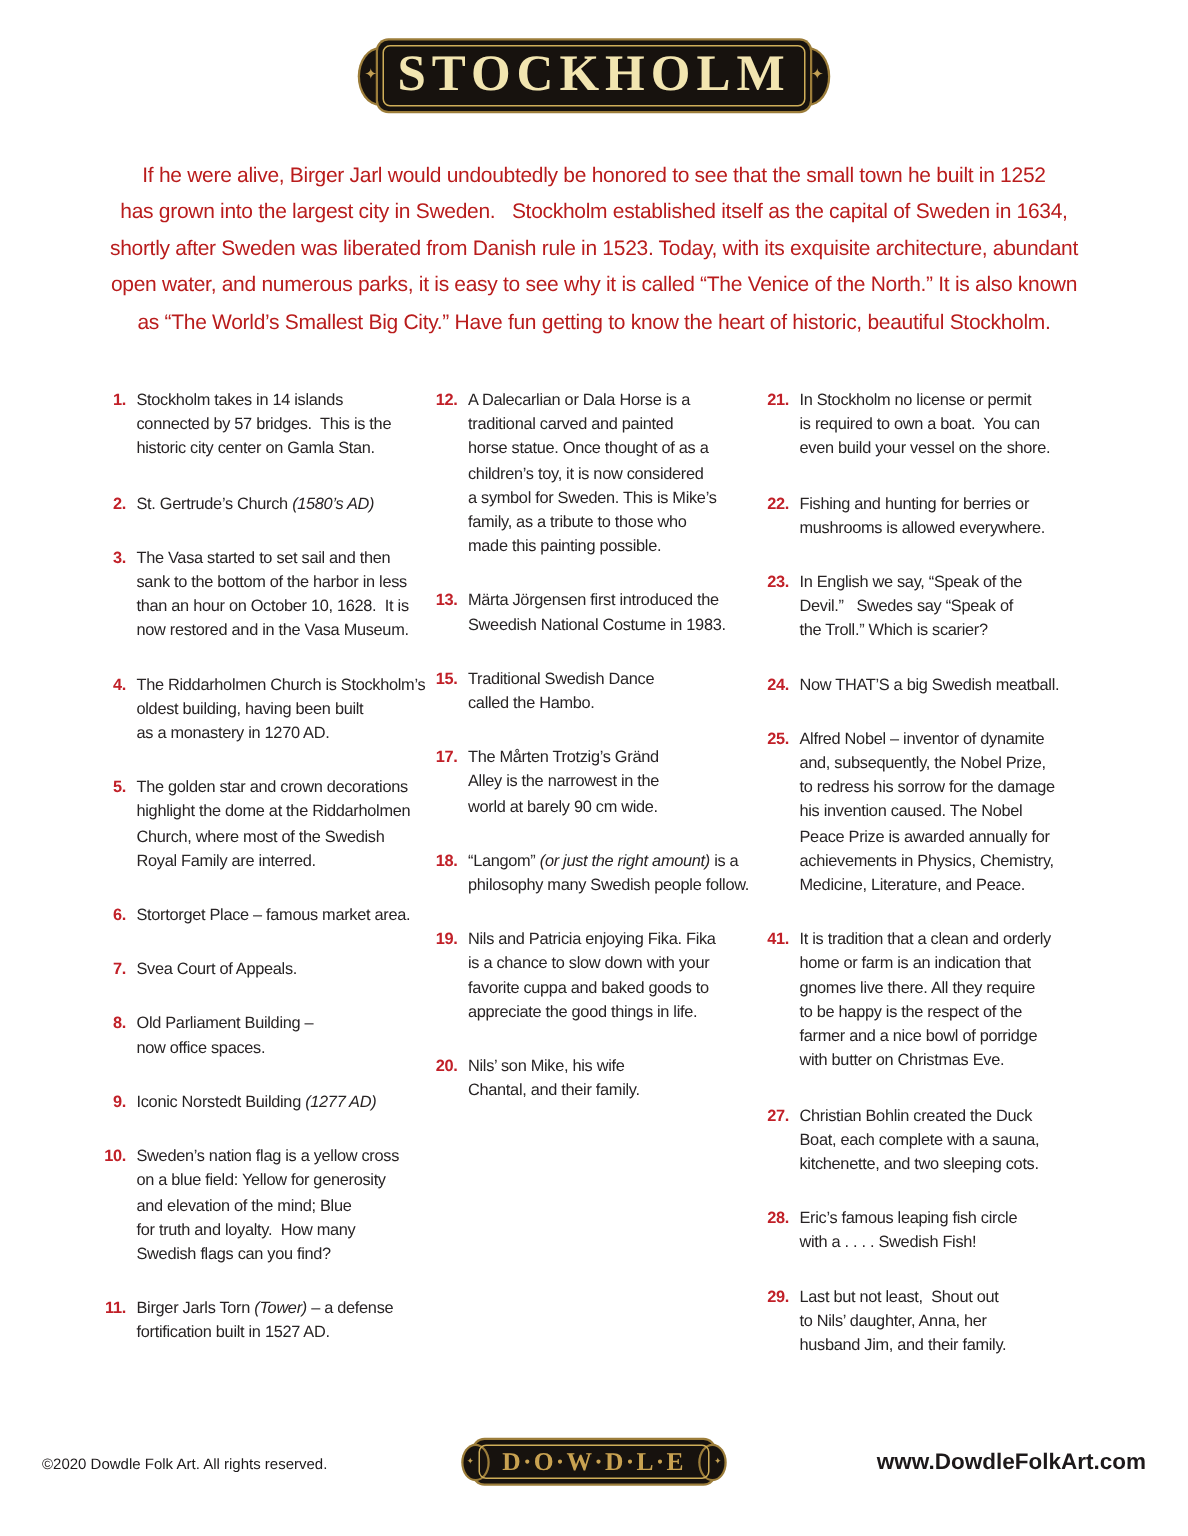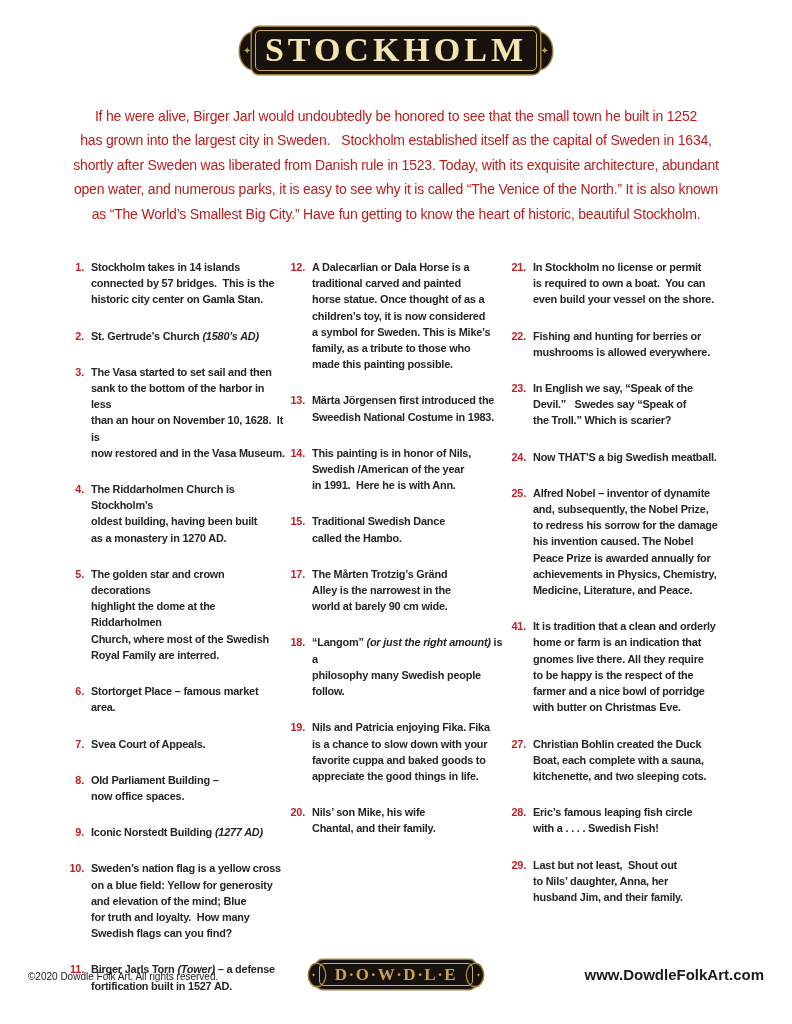--- a/index.html
+++ b/index.html
@@ -47,21 +47,21 @@
   }
   .col{width:219px;flex:0 0 219px;}
   .item{display:flex;margin-bottom:20px;}
   .item:last-child{margin-bottom:0;}
   .num{
     flex:0 0 18px;width:18px;text-align:right;margin-right:7px;
     color:#c12028;font-weight:700;font-size:10.9px;line-height:16.2px;letter-spacing:-0.2px;
   }
   .txt{
     flex:1;font-size:10.9px;line-height:16.2px;letter-spacing:-0.2px;
-    white-space:pre-wrap;color:#282425;font-weight:700;
+    white-space:pre-wrap;color:#282425;font-weight:400;
   }
   .txt .it{font-style:italic;text-align:right;}
   
   .logo-plaque{
     position:absolute;left:50%;transform:translateX(-50%);bottom:35px;
     width:160px;height:29px;
   }
   .logo-plaque .tab{width:16px;height:22px;}
   .logo-plaque .tab.left{left:-7px;}
   .logo-plaque .tab.right{right:-7px;}
@@ -108,21 +108,21 @@
 historic city center on Gamla Stan.</span></span>
       </div>
       <div class="item">
         <span class="num">2.</span>
         <span class="txt"><span>St. Gertrude’s Church </span><span class="it">(1580’s AD)</span></span>
       </div>
       <div class="item">
         <span class="num">3.</span>
         <span class="txt"><span>The Vasa started to set sail and then
 sank to the bottom of the harbor in less
-than an hour on November 10, 1628.  It is
+than an hour on October 10, 1628.  It is
 now restored and in the Vasa Museum.</span></span>
       </div>
       <div class="item">
         <span class="num">4.</span>
         <span class="txt"><span>The Riddarholmen Church is Stockholm’s
 oldest building, having been built
 as a monastery in 1270 AD.</span></span>
       </div>
       <div class="item">
         <span class="num">5.</span>
@@ -170,26 +170,20 @@
 horse statue. Once thought of as a
 children’s toy, it is now considered
 a symbol for Sweden. This is Mike’s
 family, as a tribute to those who
 made this painting possible.</span></span>
       </div>
       <div class="item">
         <span class="num">13.</span>
         <span class="txt"><span>Märta Jörgensen first introduced the
 Sweedish National Costume in 1983.</span></span>
-      </div>
-      <div class="item">
-        <span class="num">14.</span>
-        <span class="txt"><span>This painting is in honor of Nils,
-Swedish /American of the year
-in 1991.  Here he is with Ann.</span></span>
       </div>
       <div class="item">
         <span class="num">15.</span>
         <span class="txt"><span>Traditional Swedish Dance
 called the Hambo.</span></span>
       </div>
       <div class="item">
         <span class="num">17.</span>
         <span class="txt"><span>The Mårten Trotzig’s Gränd
 Alley is the narrowest in the

